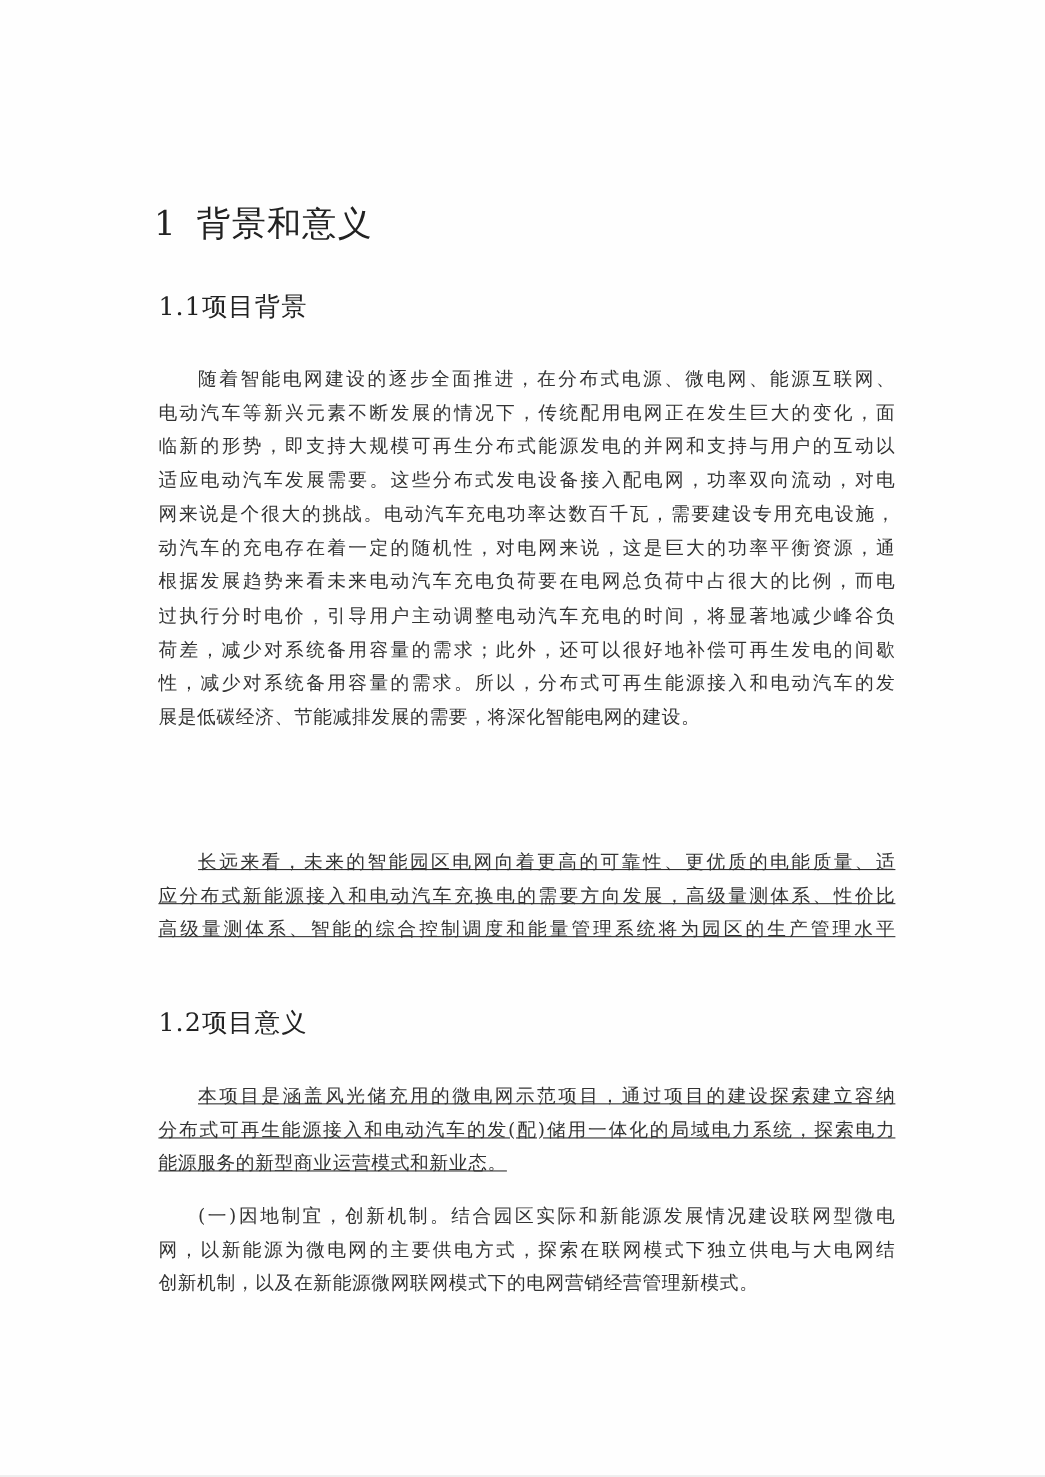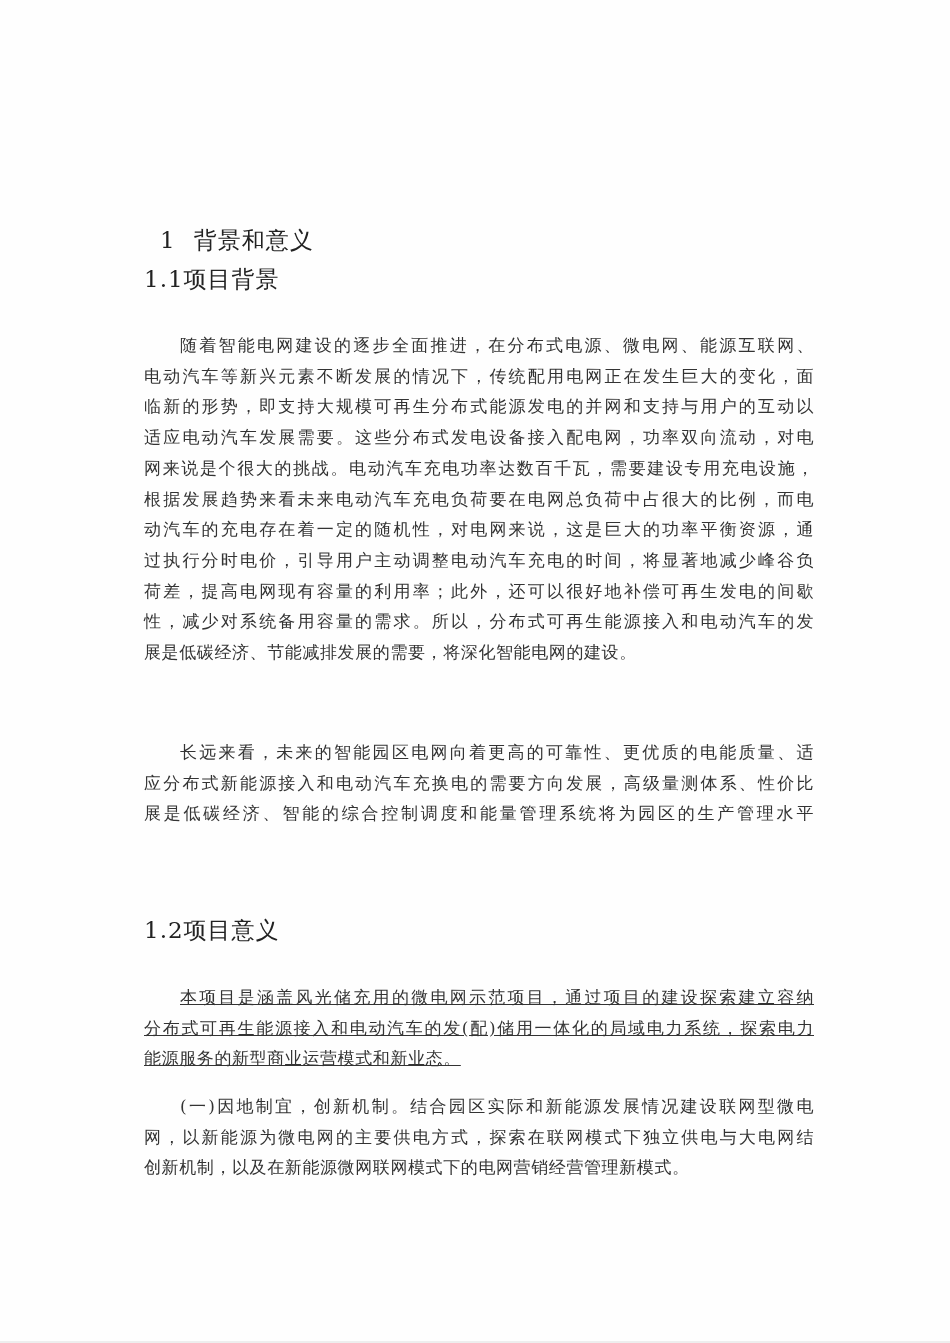--- a/index.html
+++ b/index.html
@@ -18,28 +18,27 @@
     .page {
       position: absolute;
       left: 0;
       top: 0;
       width: 950px;
       height: 1343px;
       background: #fefefe;
     }
     .h1 {
       position: absolute;
-      left: 160px;
+      left: 140px;
       top: 188px;
-      font-size: 23px;
+      font-size: 31px;
       line-height: 32px;
       letter-spacing: 1px;
       white-space: nowrap;
       color: #222;
-      margin-top: 36px;
     }
     .h1 .num { margin-right: 18px; }
     .h2 {
       position: absolute;
       left: 144px;
       font-size: 23px;
       line-height: 32px;
       letter-spacing: 1px;
       white-space: nowrap;
       color: #222;
@@ -87,32 +86,32 @@
   </div>
 
   <div class="h2" style="top:263px;text-align:center;">1.1项目背景</div>
 
   <div class="para" style="top:330px;">
     <span class="line first">随着智能电网建设的逐步全面推进，在分布式电源、微电网、能源互联网、</span>
     <span class="line">电动汽车等新兴元素不断发展的情况下，传统配用电网正在发生巨大的变化，面</span>
     <span class="line">临新的形势，即支持大规模可再生分布式能源发电的并网和支持与用户的互动以</span>
     <span class="line">适应电动汽车发展需要。这些分布式发电设备接入配电网，功率双向流动，对电</span>
     <span class="line">网来说是个很大的挑战。电动汽车充电功率达数百千瓦，需要建设专用充电设施，</span>
+    <span class="line">动汽车的充电存在着一定的随机性，对电网来说，这是巨大的功率平衡资源，通</span>
     <span class="line">根据发展趋势来看未来电动汽车充电负荷要在电网总负荷中占很大的比例，而电</span>
-    <span class="line">动汽车的充电存在着一定的随机性，对电网来说，这是巨大的功率平衡资源，通</span>
     <span class="line">过执行分时电价，引导用户主动调整电动汽车充电的时间，将显著地减少峰谷负</span>
-    <span class="line">荷差，提高电网现有容量的利用率；此外，还可以很好地补偿可再生发电的间歇</span>
+    <span class="line">荷差，减少对系统备用容量的需求；此外，还可以很好地补偿可再生发电的间歇</span>
     <span class="line">性，减少对系统备用容量的需求。所以，分布式可再生能源接入和电动汽车的发</span>
     <span class="line last">展是低碳经济、节能减排发展的需要，将深化智能电网的建设。</span>
   </div>
 
-  <div class="para" style="top:737px;">
+  <div class="para" style="top:769px;text-decoration:underline;">
     <span class="line first">长远来看，未来的智能园区电网向着更高的可靠性、更优质的电能质量、适</span>
     <span class="line">应分布式新能源接入和电动汽车充换电的需要方向发展，高级量测体系、性价比</span>
-    <span class="line">展是低碳经济、智能的综合控制调度和能量管理系统将为园区的生产管理水平</span>
+    <span class="line">高级量测体系、智能的综合控制调度和能量管理系统将为园区的生产管理水平</span>
   </div>
 
   <div class="h2" style="top:914px;">1.2项目意义</div>
 
   <div class="para" style="top:982px;text-decoration:underline;">
     <span class="line first">本项目是涵盖风光储充用的微电网示范项目，通过项目的建设探索建立容纳</span>
     <span class="line">分布式可再生能源接入和电动汽车的发(配)储用一体化的局域电力系统，探索电力</span>
     <span class="line last">能源服务的新型商业运营模式和新业态。</span>
   </div>
 

